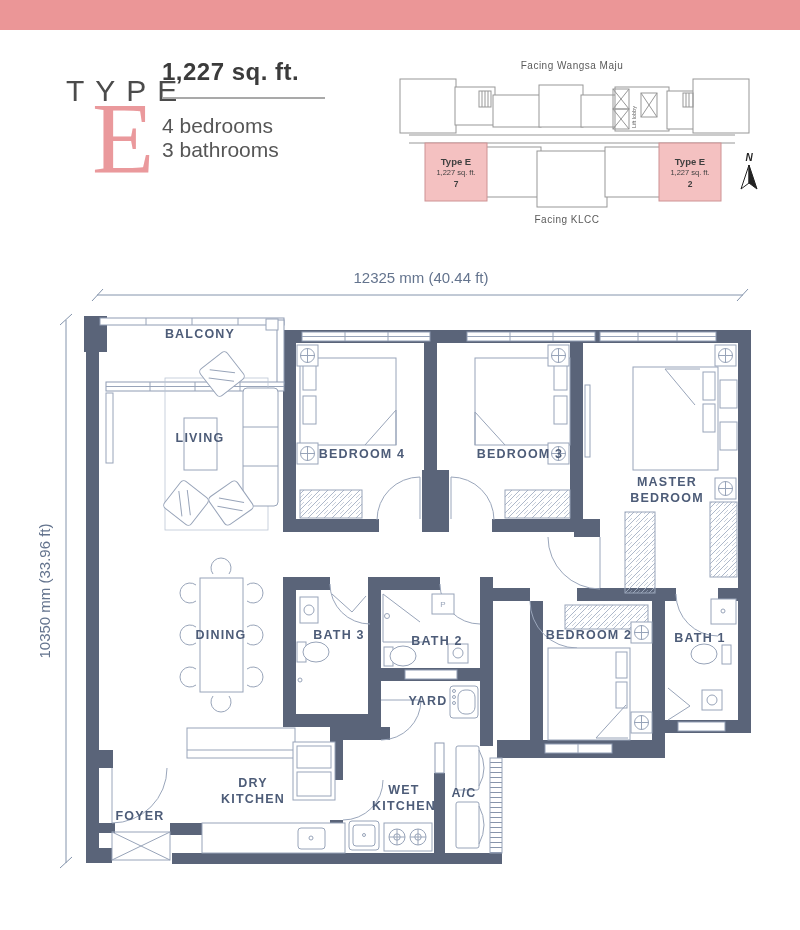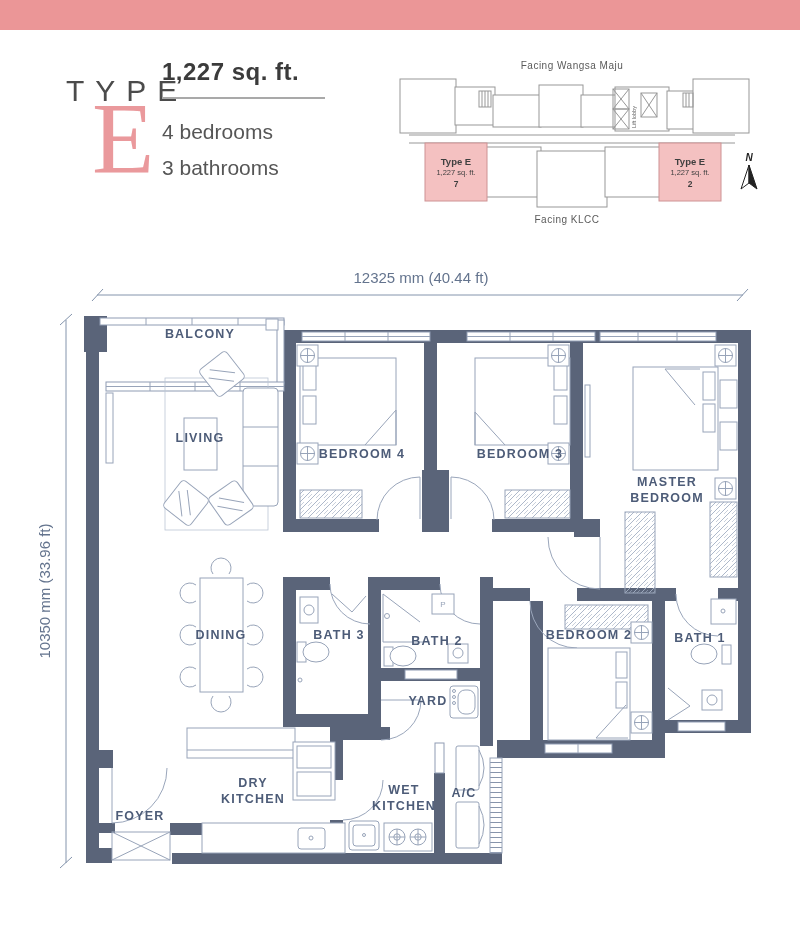--- a/index.html
+++ b/index.html
@@ -6,22 +6,22 @@
   body{width:800px;height:930px;background:#ffffff;position:relative;overflow:hidden;
        font-family:"Liberation Sans",sans-serif;}
   .topbar{position:absolute;left:0;top:0;width:800px;height:30px;background:#EB9697;}
   .hdr{position:absolute;left:66px;top:58px;width:300px;}
   .type-label{position:absolute;left:0;top:16px;font-size:30px;letter-spacing:11px;color:#4b4b4b;}
   .type-letter{position:absolute;left:26px;top:30px;font-family:"Liberation Serif",serif;
                font-size:102px;color:#EA999C;line-height:1;}
   .hdr-right{position:absolute;left:96px;top:0;}
   .area-val{font-size:24px;font-weight:bold;color:#3b3b3b;letter-spacing:0.5px;}
   .area-rule{width:163px;height:2px;background:#a9a9a9;margin-top:11px;}
-  .beds{margin-top:21px;font-size:21px;color:#565656;}
-  .baths{margin-top:12px;font-size:21px;color:#565656;}
+  .beds{margin-top:15px;font-size:21px;color:#565656;}
+  .baths{margin-top:0;font-size:21px;color:#565656;}
   svg text{font-family:"Liberation Sans",sans-serif;}
   .w{fill:#5A6479;}
   .win{fill:#ffffff;stroke:#8F9CB3;stroke-width:1;}
   .f{fill:#ffffff;stroke:#98A4B9;stroke-width:1;}
   .fn{fill:none;stroke:#98A4B9;stroke-width:1;}
   .fl{fill:none;stroke:#BCC5D4;stroke-width:0.8;}
   .arc{fill:none;stroke:#9AA6BB;stroke-width:1;}
   .wd{fill:url(#hz);stroke:#98A4B9;stroke-width:1;}
   .lu{fill:url(#lv);stroke:#98A4B9;stroke-width:1;}
   .lbl{fill:#4D5C78;font-size:12.5px;font-weight:bold;letter-spacing:1.2px;text-anchor:middle;}

